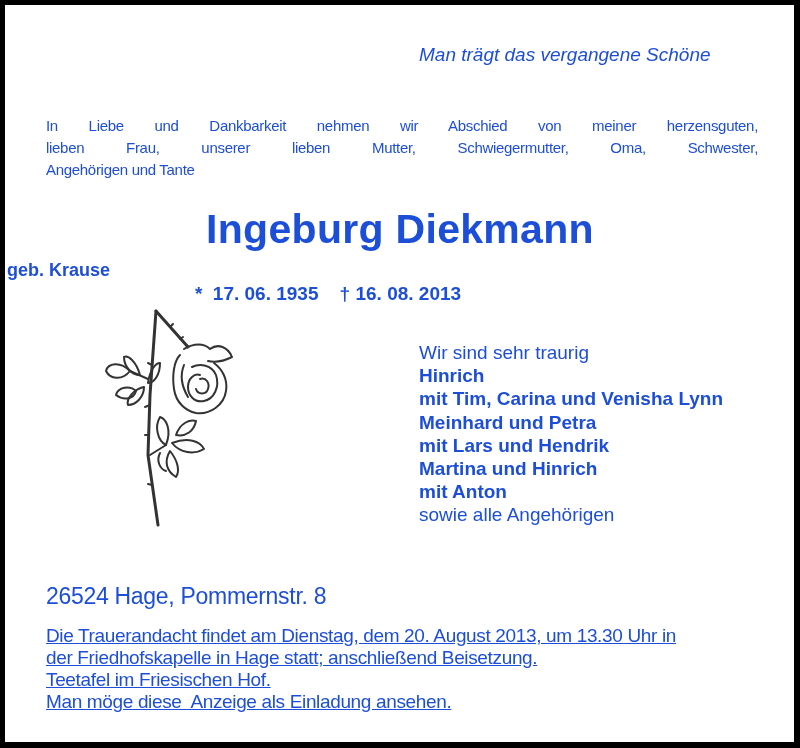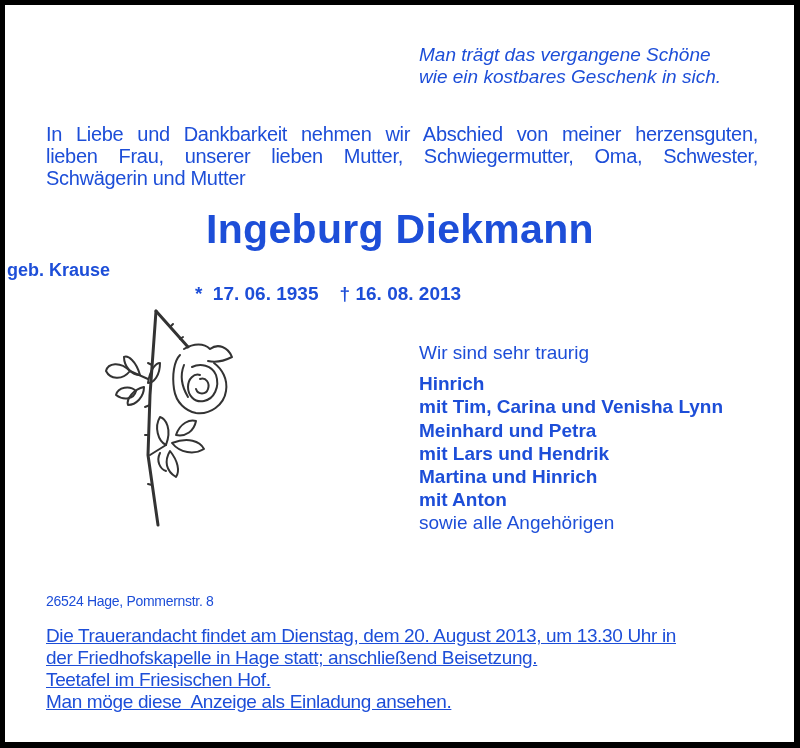--- a/index.html
+++ b/index.html
@@ -6,49 +6,48 @@
   body { width:800px; height:748px; position:relative; overflow:hidden; }
   .frame {
     position:absolute; left:0; top:0; width:800px; height:748px;
     box-sizing:border-box;
     border-left:5px solid #000; border-top:5px solid #000;
     border-right:6px solid #000; border-bottom:6px solid #000;
     background:#fff;
   }
   .txt { font-family:"Liberation Sans", sans-serif; color:#1d4ed8; position:absolute; margin:0; }
   .motto { left:419px; top:44px; font-size:19px; font-style:italic; line-height:22px; }
-  .intro { left:46px; top:123px; width:712px; font-size:20px; line-height:22px; text-align:justify; letter-spacing:-0.3px; }
+  .intro { left:46px; top:115px; width:712px; font-size:15px; line-height:22px; text-align:justify; letter-spacing:-0.3px; }
   .intro .l { display:block; text-align:justify; text-align-last:justify; }
   .intro .l.last { text-align-last:left; }
   .name { left:0; width:800px; top:206px; font-size:41px; font-weight:bold; text-align:center; letter-spacing:0.3px; }
   .born { left:7px; width:800px; top:260px; font-size:18px; font-weight:bold; text-align:left; }
   .dates { left:0; width:656px; top:283px; font-size:19px; font-weight:bold; text-align:center; white-space:pre; }
   .rose { position:absolute; left:100px; top:305px; width:140px; height:225px; }
   .family { left:419px; top:341px; font-size:19px; line-height:23.2px; }
-  .family .intro-line { font-weight:normal; margin-bottom:8px; display:block; }
+  .family .intro-line { font-weight:normal; display:block; }
   .family .member { font-weight:bold; display:block; }
   .family .outro { font-weight:normal; display:block; }
-  .address { left:46px; top:583px; font-size:14px; letter-spacing:-0.3px;margin-top:10px; }
+  .address { left:46px; top:583px; font-size:23px; letter-spacing:-0.3px; }
   .service { left:46px; top:625px; font-size:19px; line-height:22px; letter-spacing:-0.35px; width:720px; }
   .service span { display:block; white-space:pre;text-decoration:underline; }
 </style>
 </head>
 <body>
 
 <div class="frame"></div>
 
 <p class="txt motto">
   <span>Man trägt das vergangene Schöne</span><br>
-  <span>wie ein kostbares Geschenk in sich.</span>
 </p>
 
 <p class="txt intro">
   <span class="l">In Liebe und Dankbarkeit nehmen wir Abschied von meiner herzensguten,</span>
   <span class="l">lieben Frau, unserer lieben Mutter, Schwiegermutter, Oma, Schwester,</span>
-  <span class="l last">Schwägerin und Mutter</span>
+  <span class="l last">Angehörigen und Tante</span>
 </p>
 
 <h1 class="txt name">Ingeburg Diekmann</h1>
 <div class="txt born">geb. Krause</div>
 <div class="txt dates">*  17. 06. 1935    † 16. 08. 2013</div>
 
 <svg class="rose" viewBox="0 0 140 225" fill="none" stroke="#333" stroke-width="2" stroke-linejoin="round" stroke-linecap="round">
 
   <path d="M56 6 L50 90 L48 150 L58 220" stroke-width="3"></path>
   <path d="M56 6 L88 42" stroke-width="3"></path>

